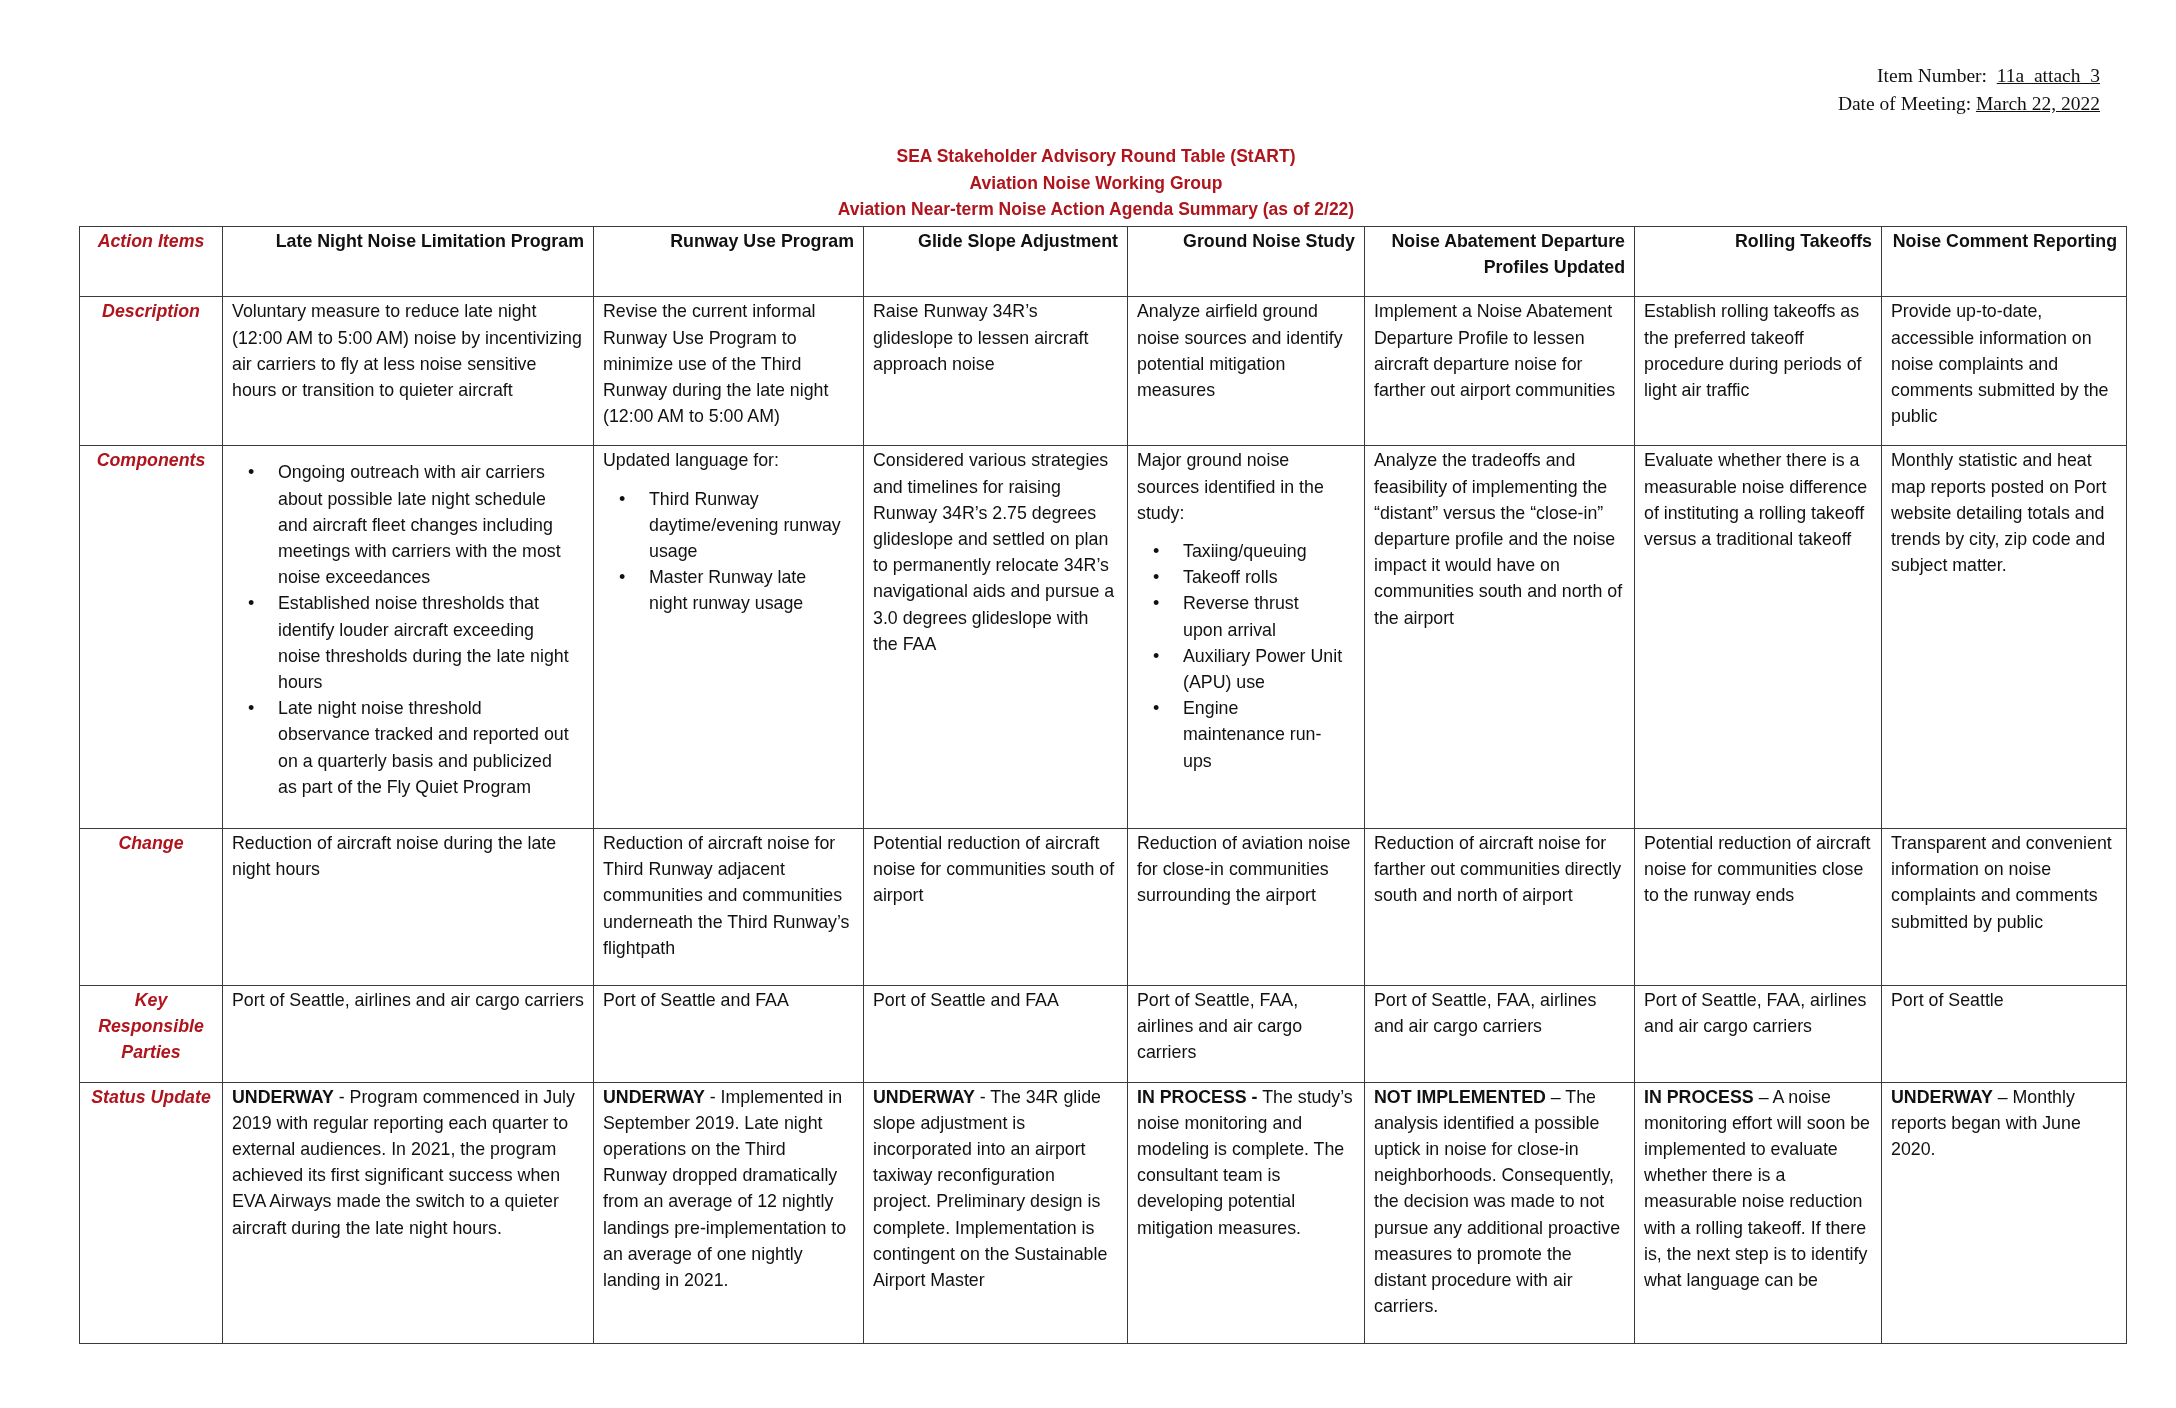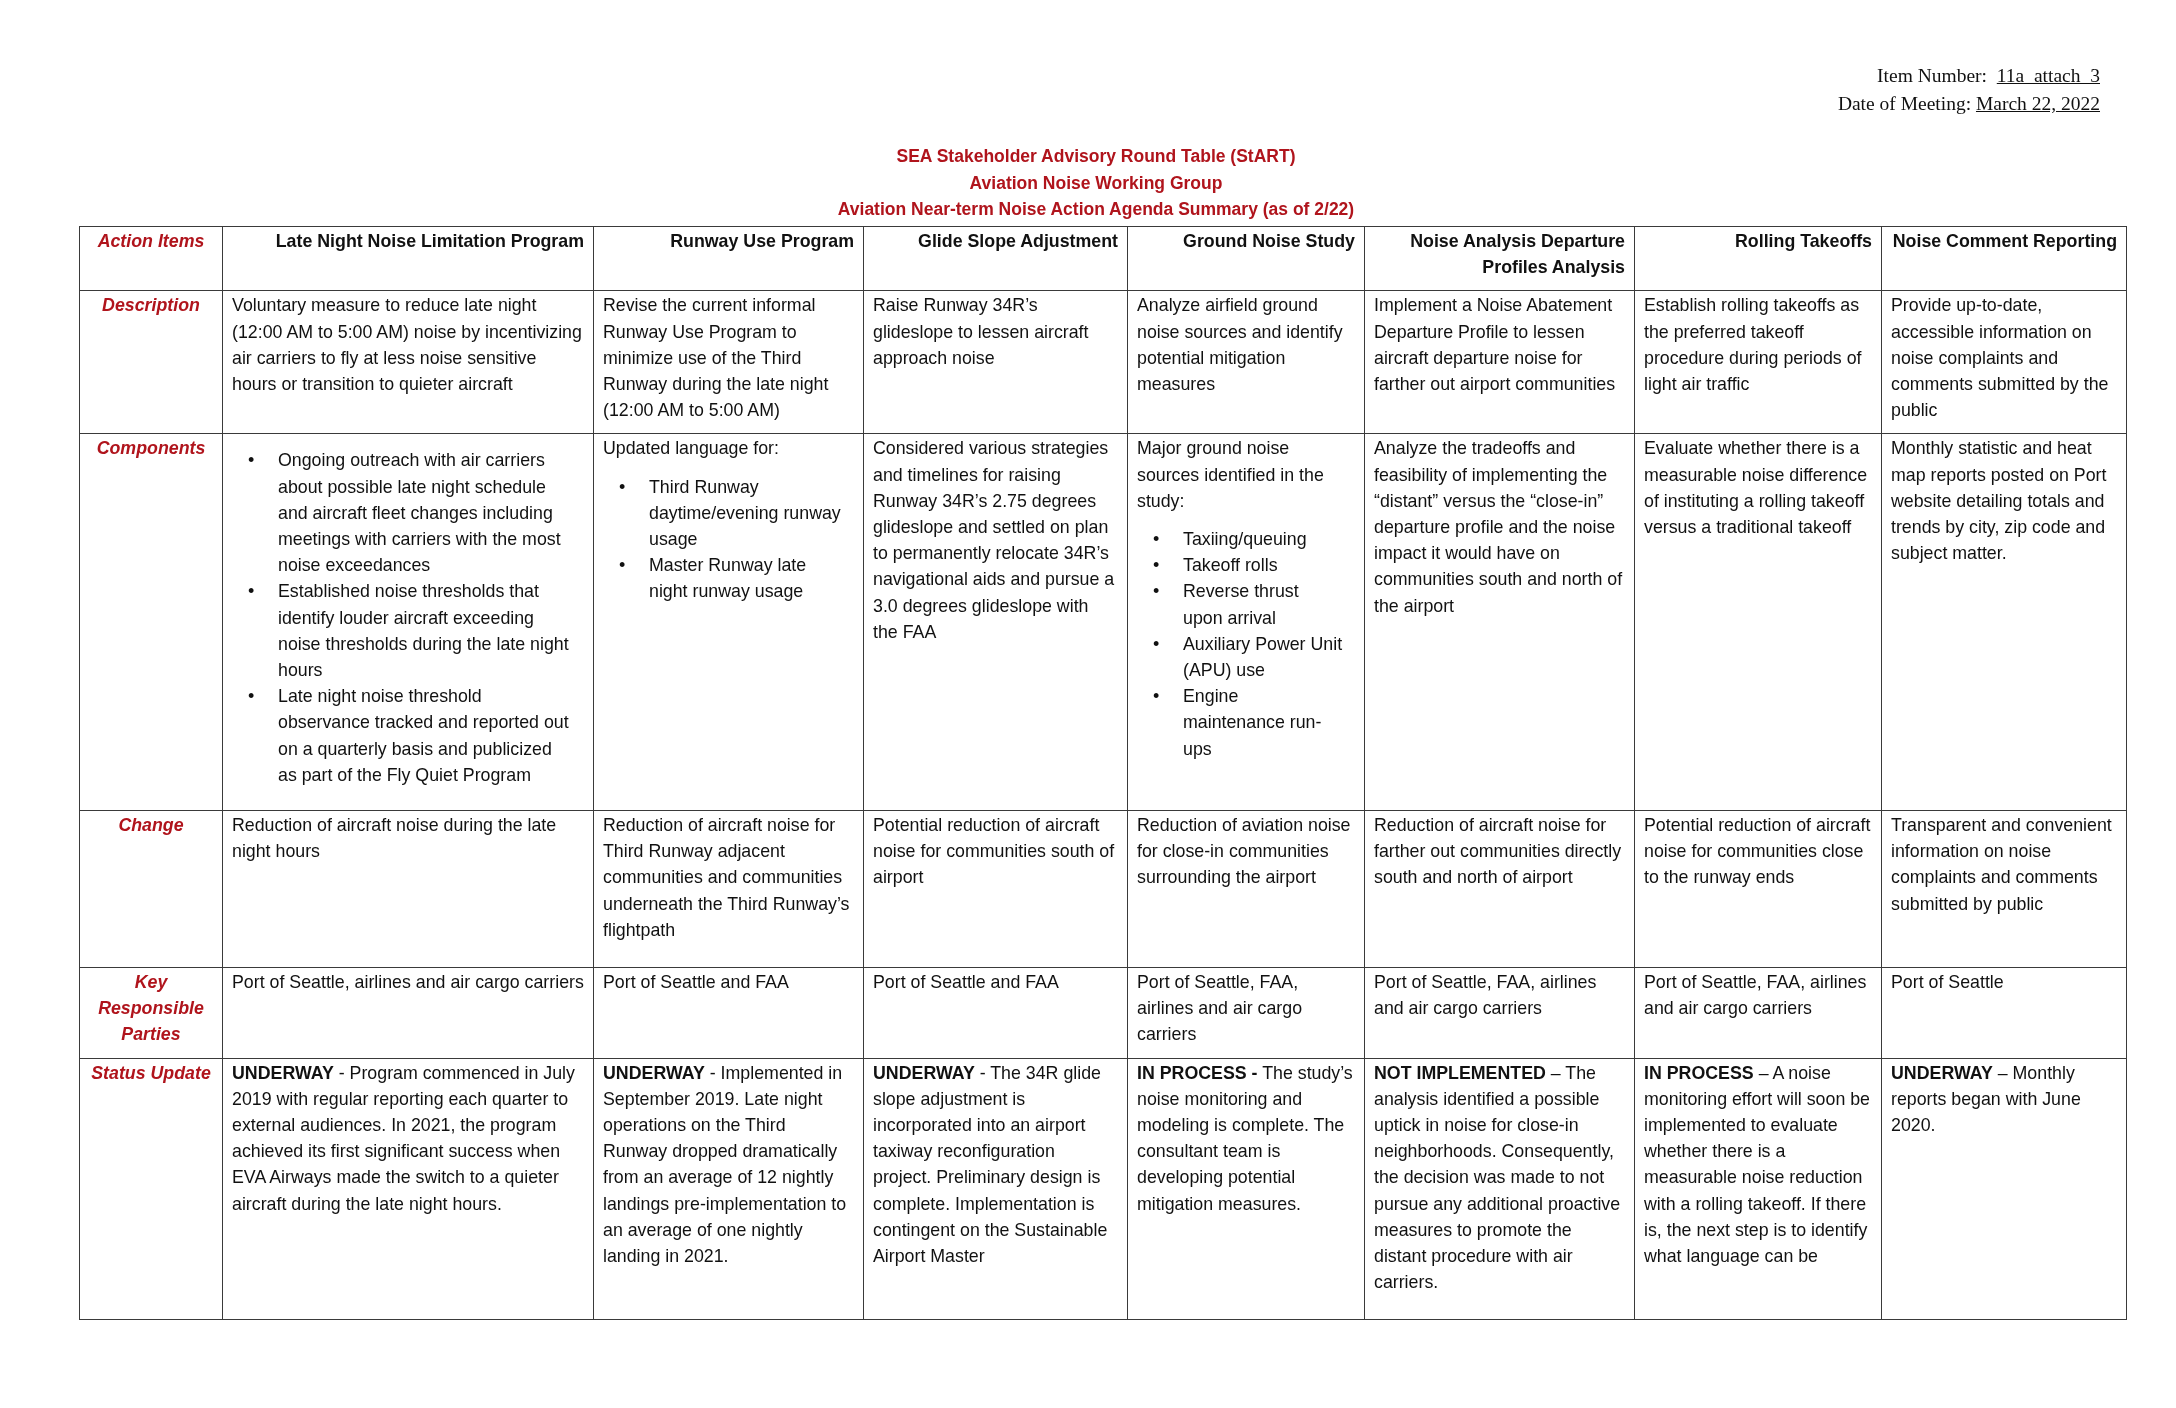--- a/index.html
+++ b/index.html
@@ -5,21 +5,21 @@
   html, body { margin: 0; padding: 0; background: #ffffff; }
   body { width: 2176px; height: 1408px; position: relative; overflow: hidden;
          font-family: "Liberation Sans", "DejaVu Sans", sans-serif; color: #111; }
   .meta { position: absolute; right: 76px; top: 62px; text-align: right;
           font-family: "Liberation Serif", "DejaVu Serif", serif; font-size: 19.5px; line-height: 28px; color: #111; }
   .meta .val { text-decoration: underline; }
   .titles { position: absolute; left: 8px; width: 2176px; top: 143px; text-align: center;
             color: #b0141c; font-weight: bold; font-size: 17.5px; line-height: 26.5px; }
   table.doc { position: absolute; left: 79px; top: 226px; width: 2047px; border-collapse: collapse;
               table-layout: fixed; font-size: 17.8px; line-height: 26.2px; }
-  table.doc td, table.doc th { border: 1.6px solid #3a3a3a; vertical-align: top; padding: 1px 9px 10px 9px; }
+  table.doc td, table.doc th { border: 1.6px solid #3a3a3a; vertical-align: top; padding: 1px 9px 16px 9px; }
   table.doc th { font-weight: bold; text-align: right; color: #111; }
   .rowhead { color: #b0141c; font-style: italic; font-weight: bold; text-align: center; padding-left: 4px !important; padding-right: 4px !important; }
   .bl { margin: 12px; padding: 0; list-style: none; }
   .bl li { position: relative; padding-left: 34px; }
   .bl li::before { content: "\2022"; position: absolute; left: 4px; top: 0; font-size: 18px; }
   .status-key { font-weight: bold; }
   tr.r-head { height: 53px; }
   tr.r-desc { height: 132px; }
   tr.r-comp { height: 369px; }
   tr.r-change { height: 157px; }
@@ -58,21 +58,21 @@
       <col style="width:245px">
   </colgroup>
 
   <tbody>
       <tr class="r-head">
     <td class="rowhead">Action Items</td>
     <th>Late Night Noise Limitation Program</th>
     <th>Runway Use Program</th>
     <th>Glide Slope Adjustment</th>
     <th>Ground Noise Study</th>
-    <th>Noise Analysis Departure Profiles Analysis</th>
+    <th>Noise Abatement Departure Profiles Updated</th>
     <th>Rolling Takeoffs</th>
     <th>Noise Comment Reporting</th>
   </tr>
 
   <tr class="r-desc">
     <td class="rowhead">Description</td>
     <td>Voluntary measure to reduce late night (12:00 AM to 5:00 AM) noise by incentivizing air carriers to fly at less noise sensitive hours or transition to quieter aircraft</td>
     <td>Revise the current informal Runway Use Program to minimize use of the Third Runway during the late night (12:00 AM to 5:00 AM)</td>
     <td>Raise Runway 34R’s glideslope to lessen aircraft approach noise</td>
     <td>Analyze airfield ground noise sources and identify potential mitigation measures</td>

